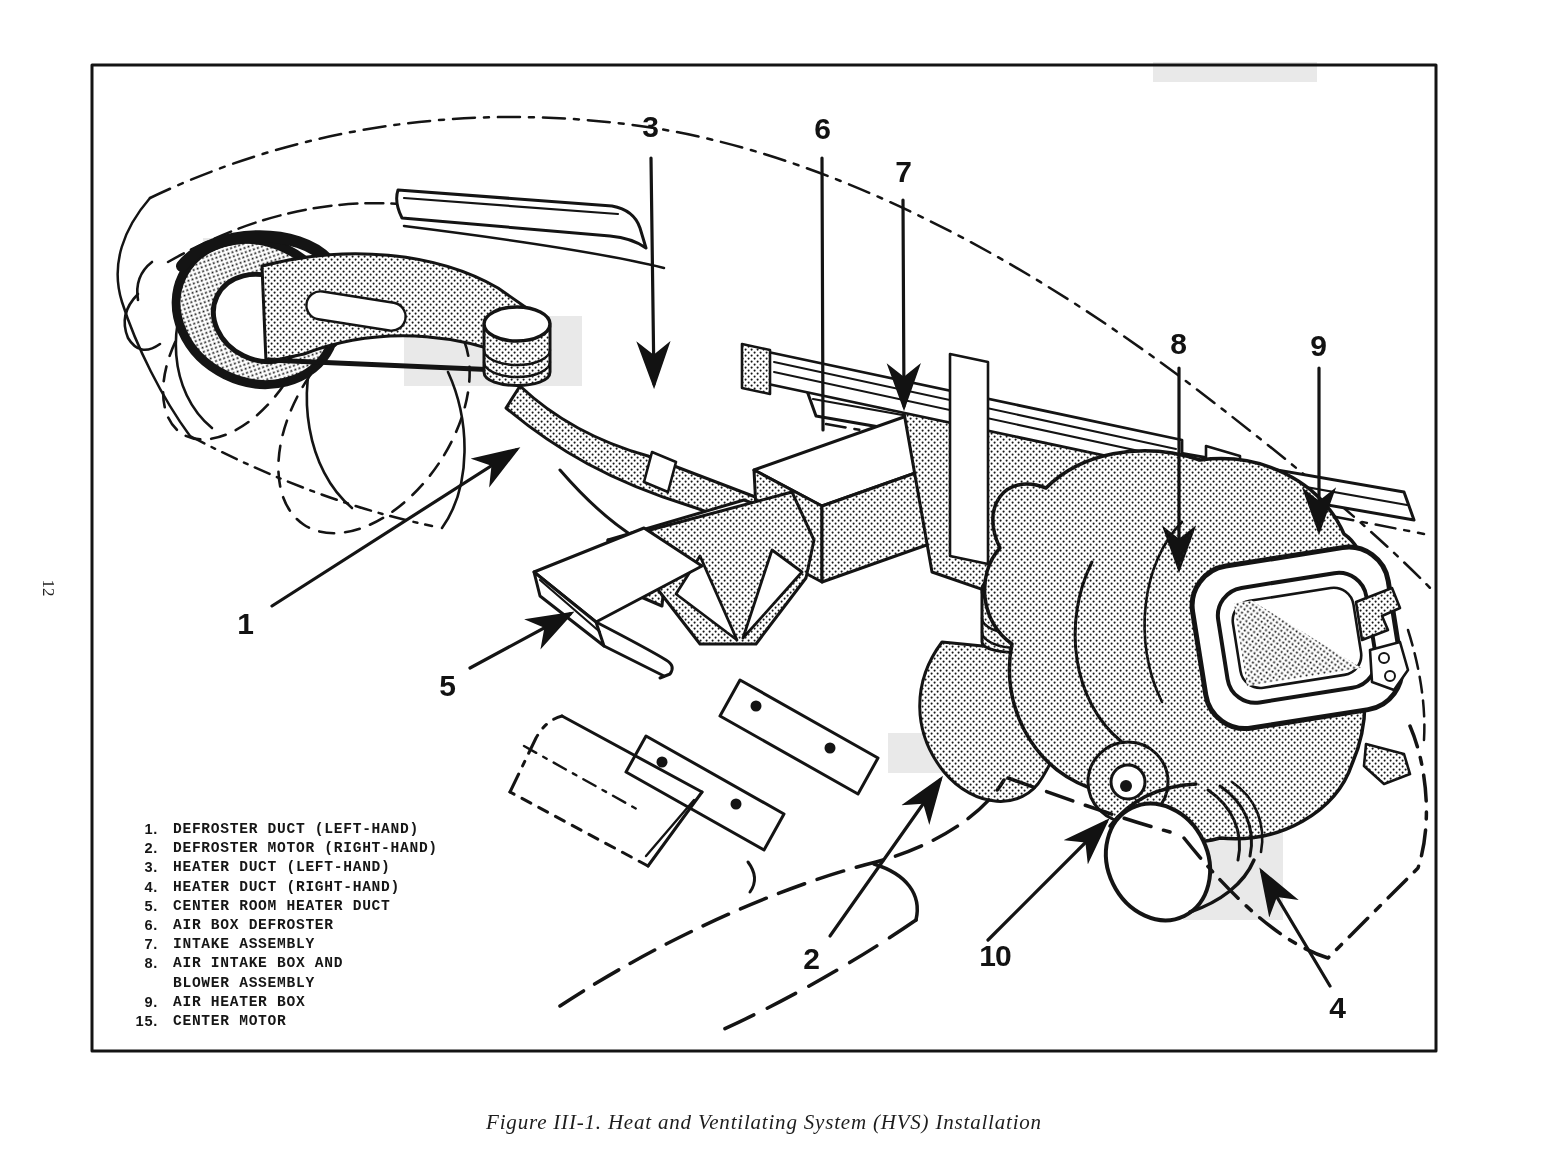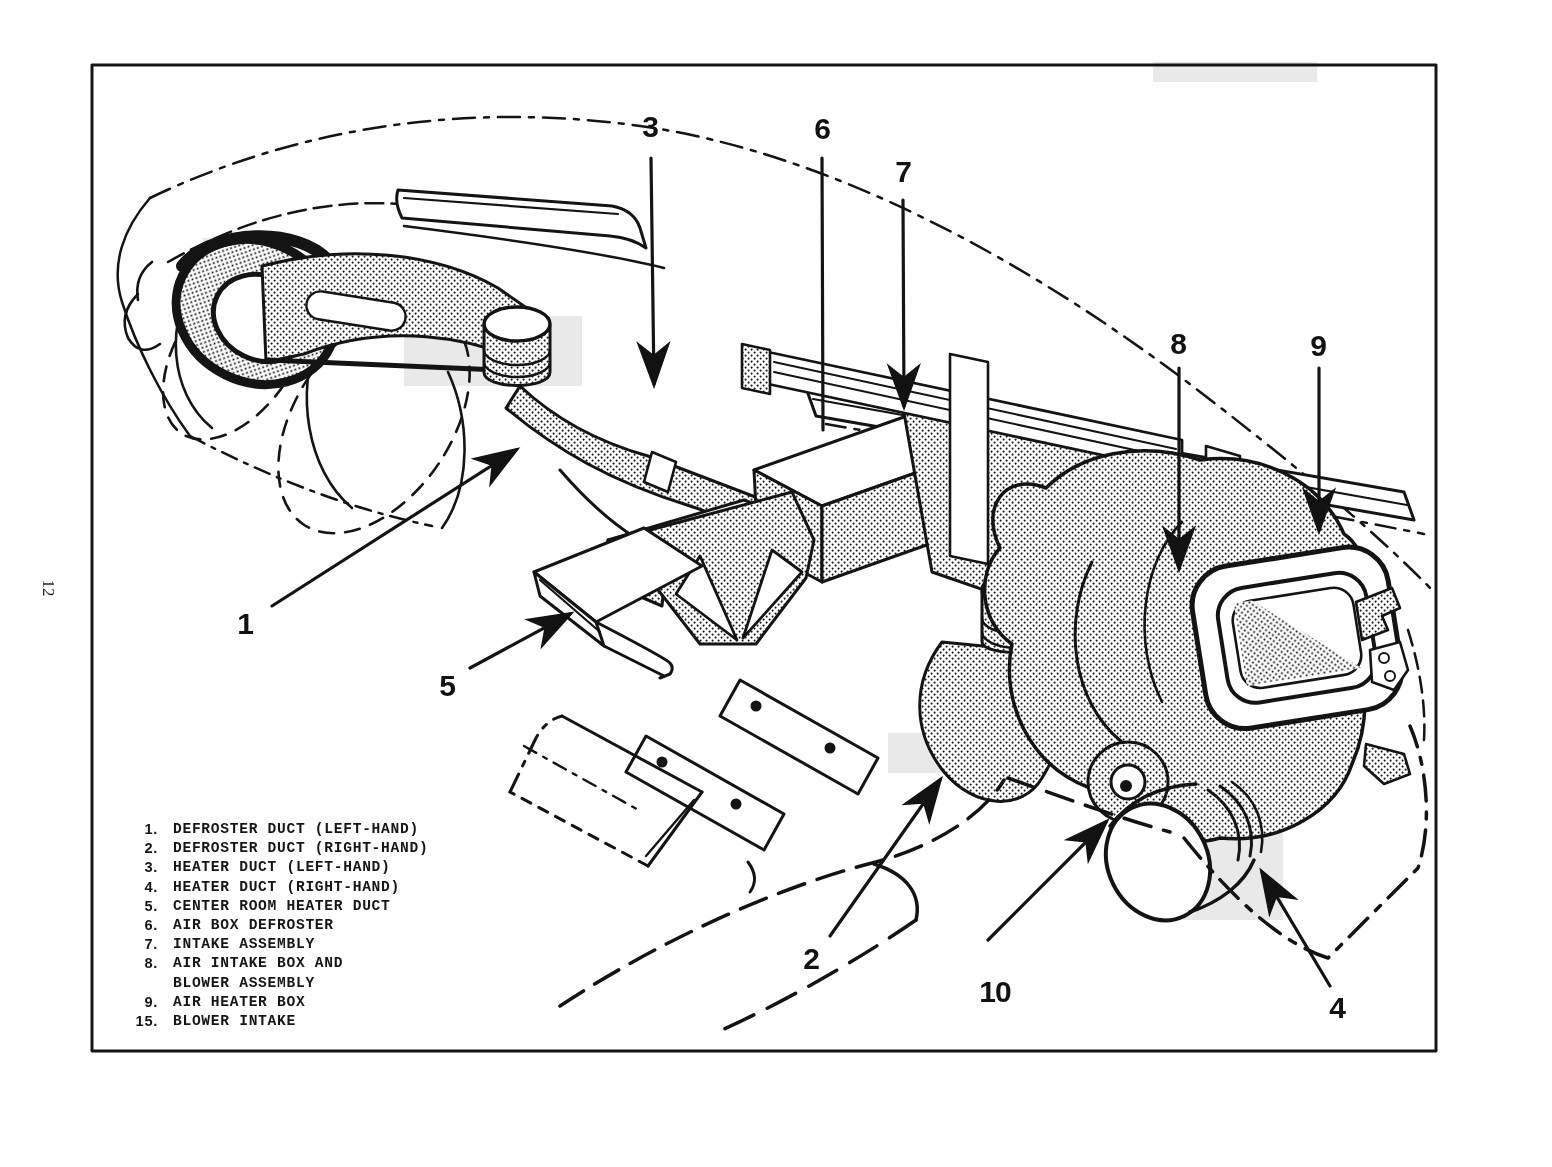--- a/index.html
+++ b/index.html
@@ -216,30 +216,30 @@
 
   <div class="callout" style="left:245px;top:624px;">1</div>
   <div class="callout" style="left:811px;top:959px;">2</div>
   <div class="callout" style="left:650px;top:127px;">3</div>
   <div class="callout" style="left:1337px;top:1008px;">4</div>
   <div class="callout" style="left:447px;top:686px;">5</div>
   <div class="callout" style="left:822px;top:129px;">6</div>
   <div class="callout" style="left:903px;top:172px;">7</div>
   <div class="callout" style="left:1178px;top:344px;">8</div>
   <div class="callout" style="left:1318px;top:346px;">9</div>
-  <div class="callout" style="left:995px;top:956px;margin-top:36px;">10</div>
+  <div class="callout" style="left:995px;top:956px;">10</div>
 
   <div id="legend">
     <div class="lrow">
         <span class="lnum">1.</span>
         <span class="llabel">DEFROSTER DUCT (LEFT-HAND)</span>
       </div>
     <div class="lrow">
         <span class="lnum">2.</span>
-        <span class="llabel">DEFROSTER DUCT (RIGHT-HAND)</span>
+        <span class="llabel">DEFROSTER MOTOR (RIGHT-HAND)</span>
       </div>
     <div class="lrow">
         <span class="lnum">3.</span>
         <span class="llabel">HEATER DUCT (LEFT-HAND)</span>
       </div>
     <div class="lrow">
         <span class="lnum">4.</span>
         <span class="llabel">HEATER DUCT (RIGHT-HAND)</span>
       </div>
     <div class="lrow">
@@ -258,18 +258,19 @@
         <span class="lnum">8.</span>
         <span class="llabel">AIR INTAKE BOX AND
 BLOWER ASSEMBLY</span>
       </div>
     <div class="lrow">
         <span class="lnum">9.</span>
         <span class="llabel">AIR HEATER BOX</span>
       </div>
     <div class="lrow">
         <span class="lnum">15.</span>
-        <span class="llabel">BLOWER INTAKE</span>
+        <span class="llabel">CENTER MOTOR</span>
       </div>
   </div>
 
+  <div id="caption">Figure III-1. Heat and Ventilating System (HVS) Installation</div>
   <div id="pagenum">12</div>
 </div>
 
 </body></html>

